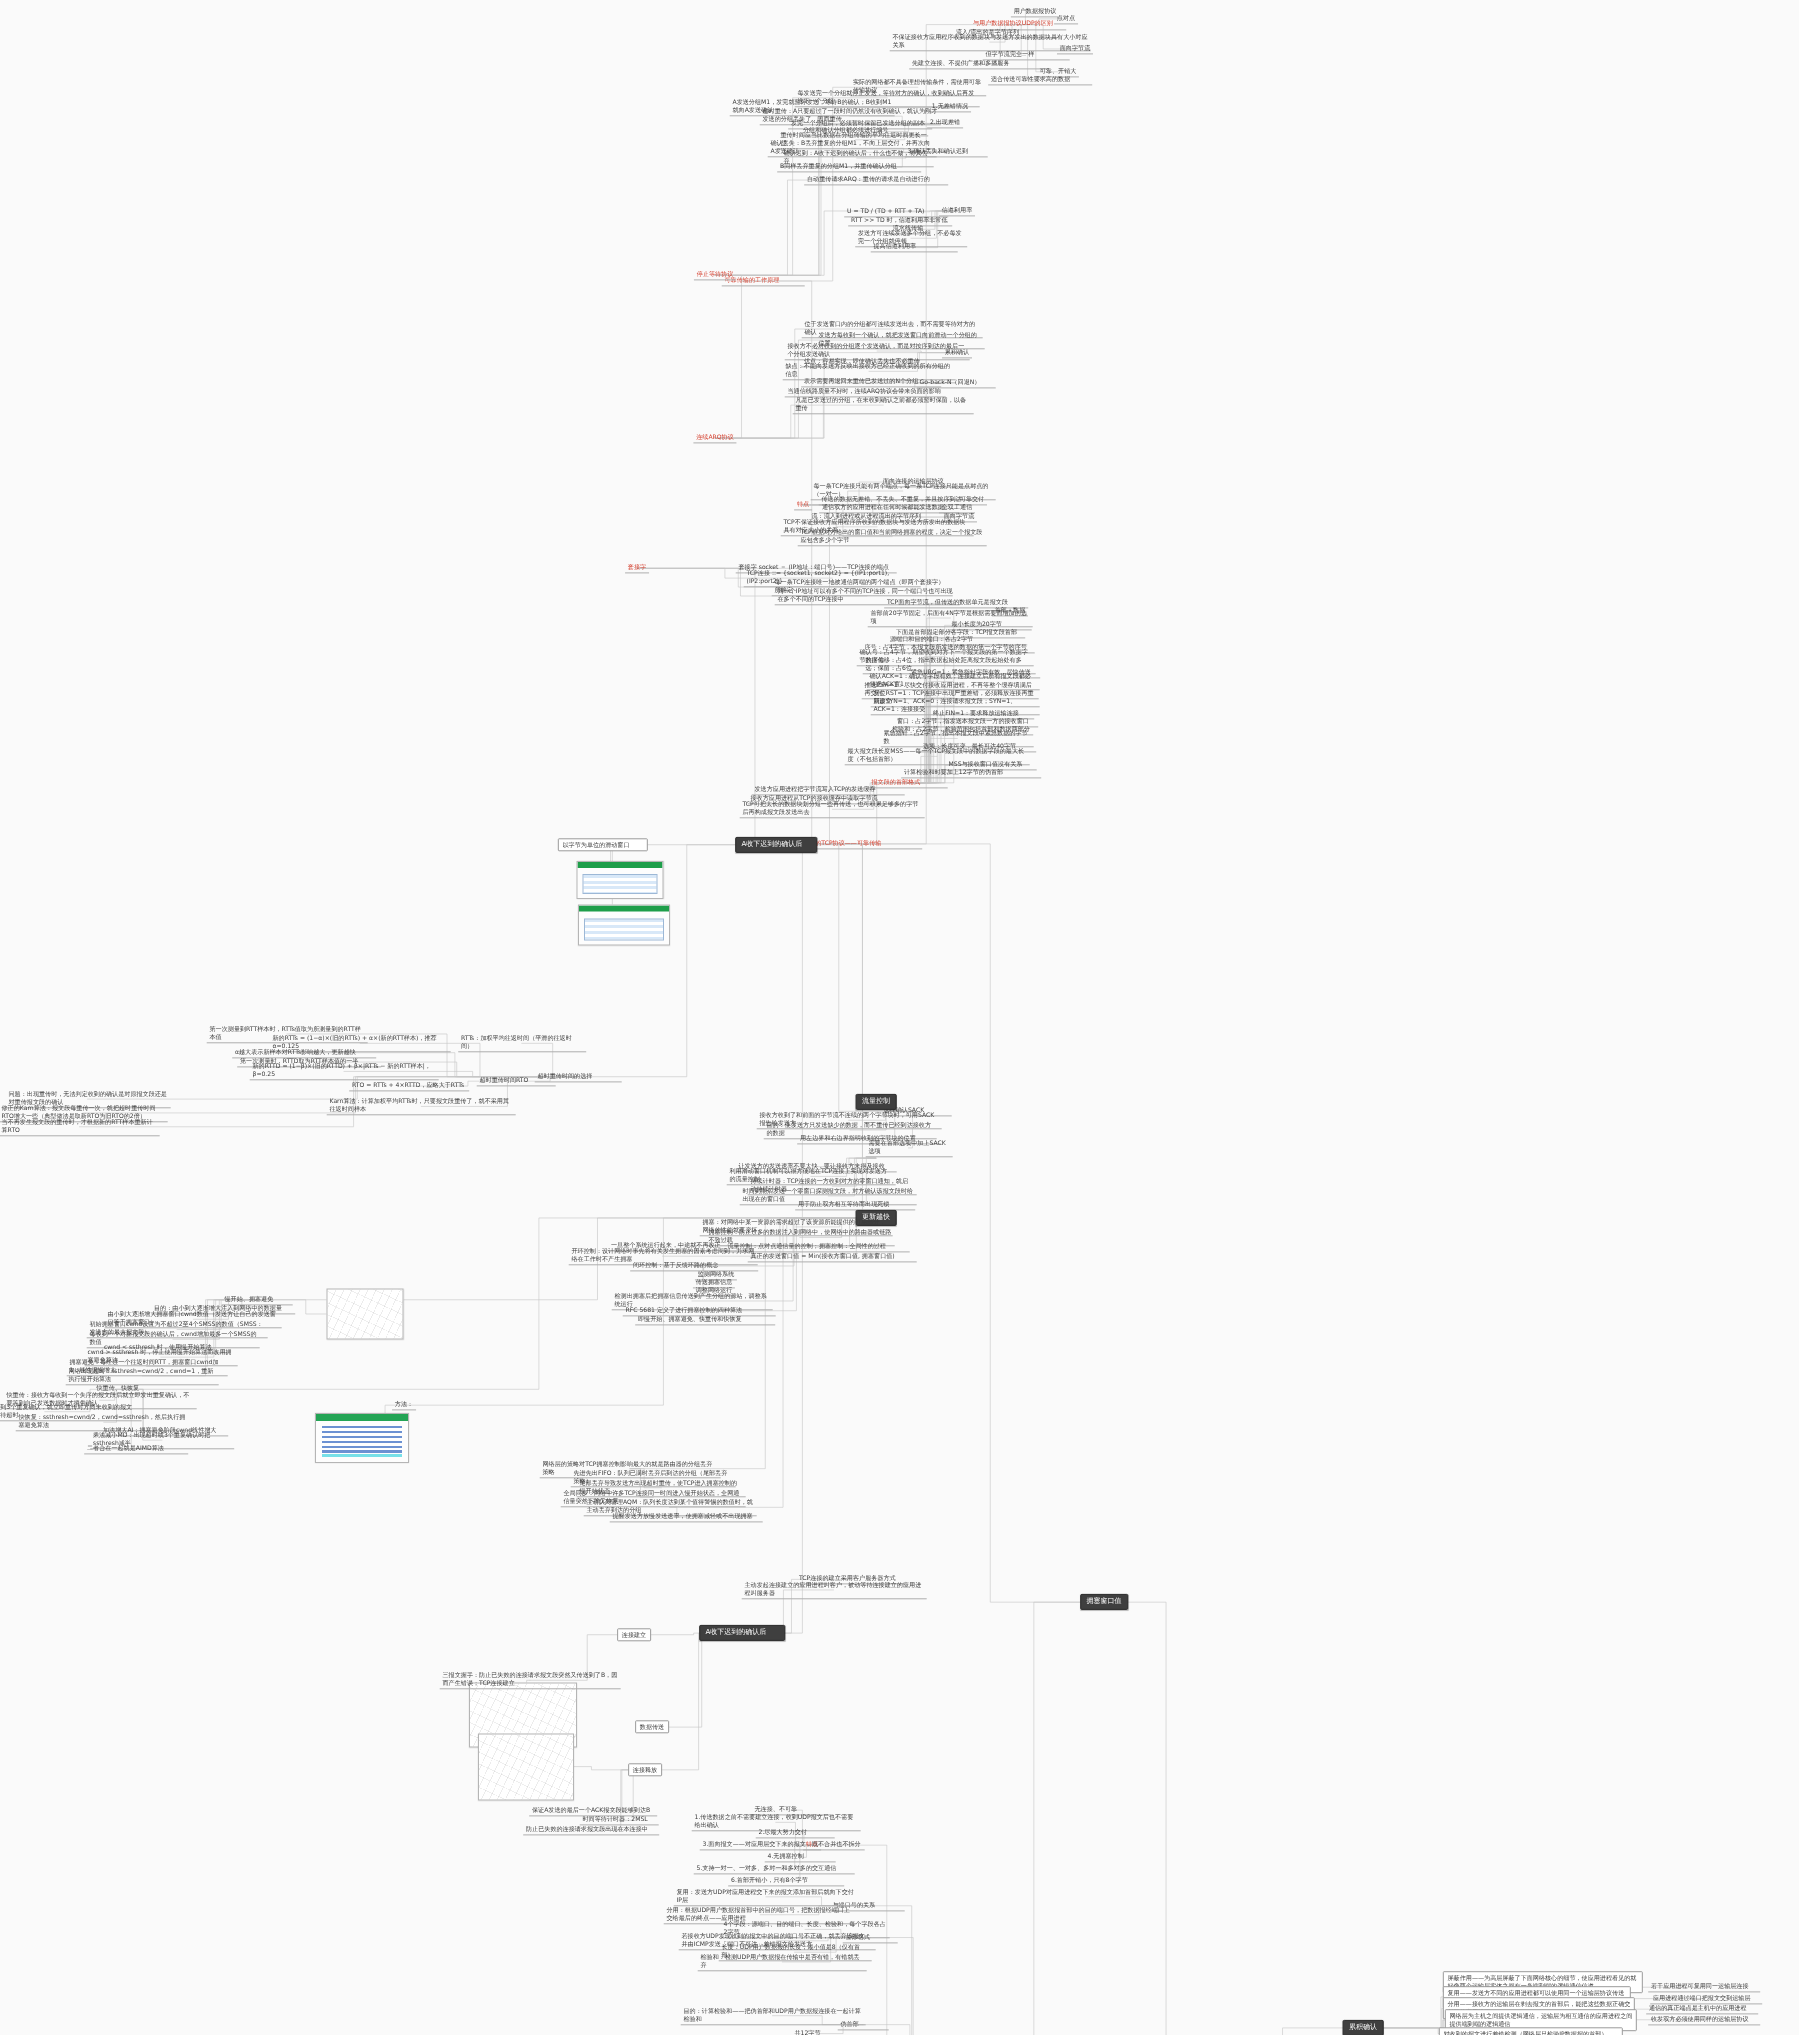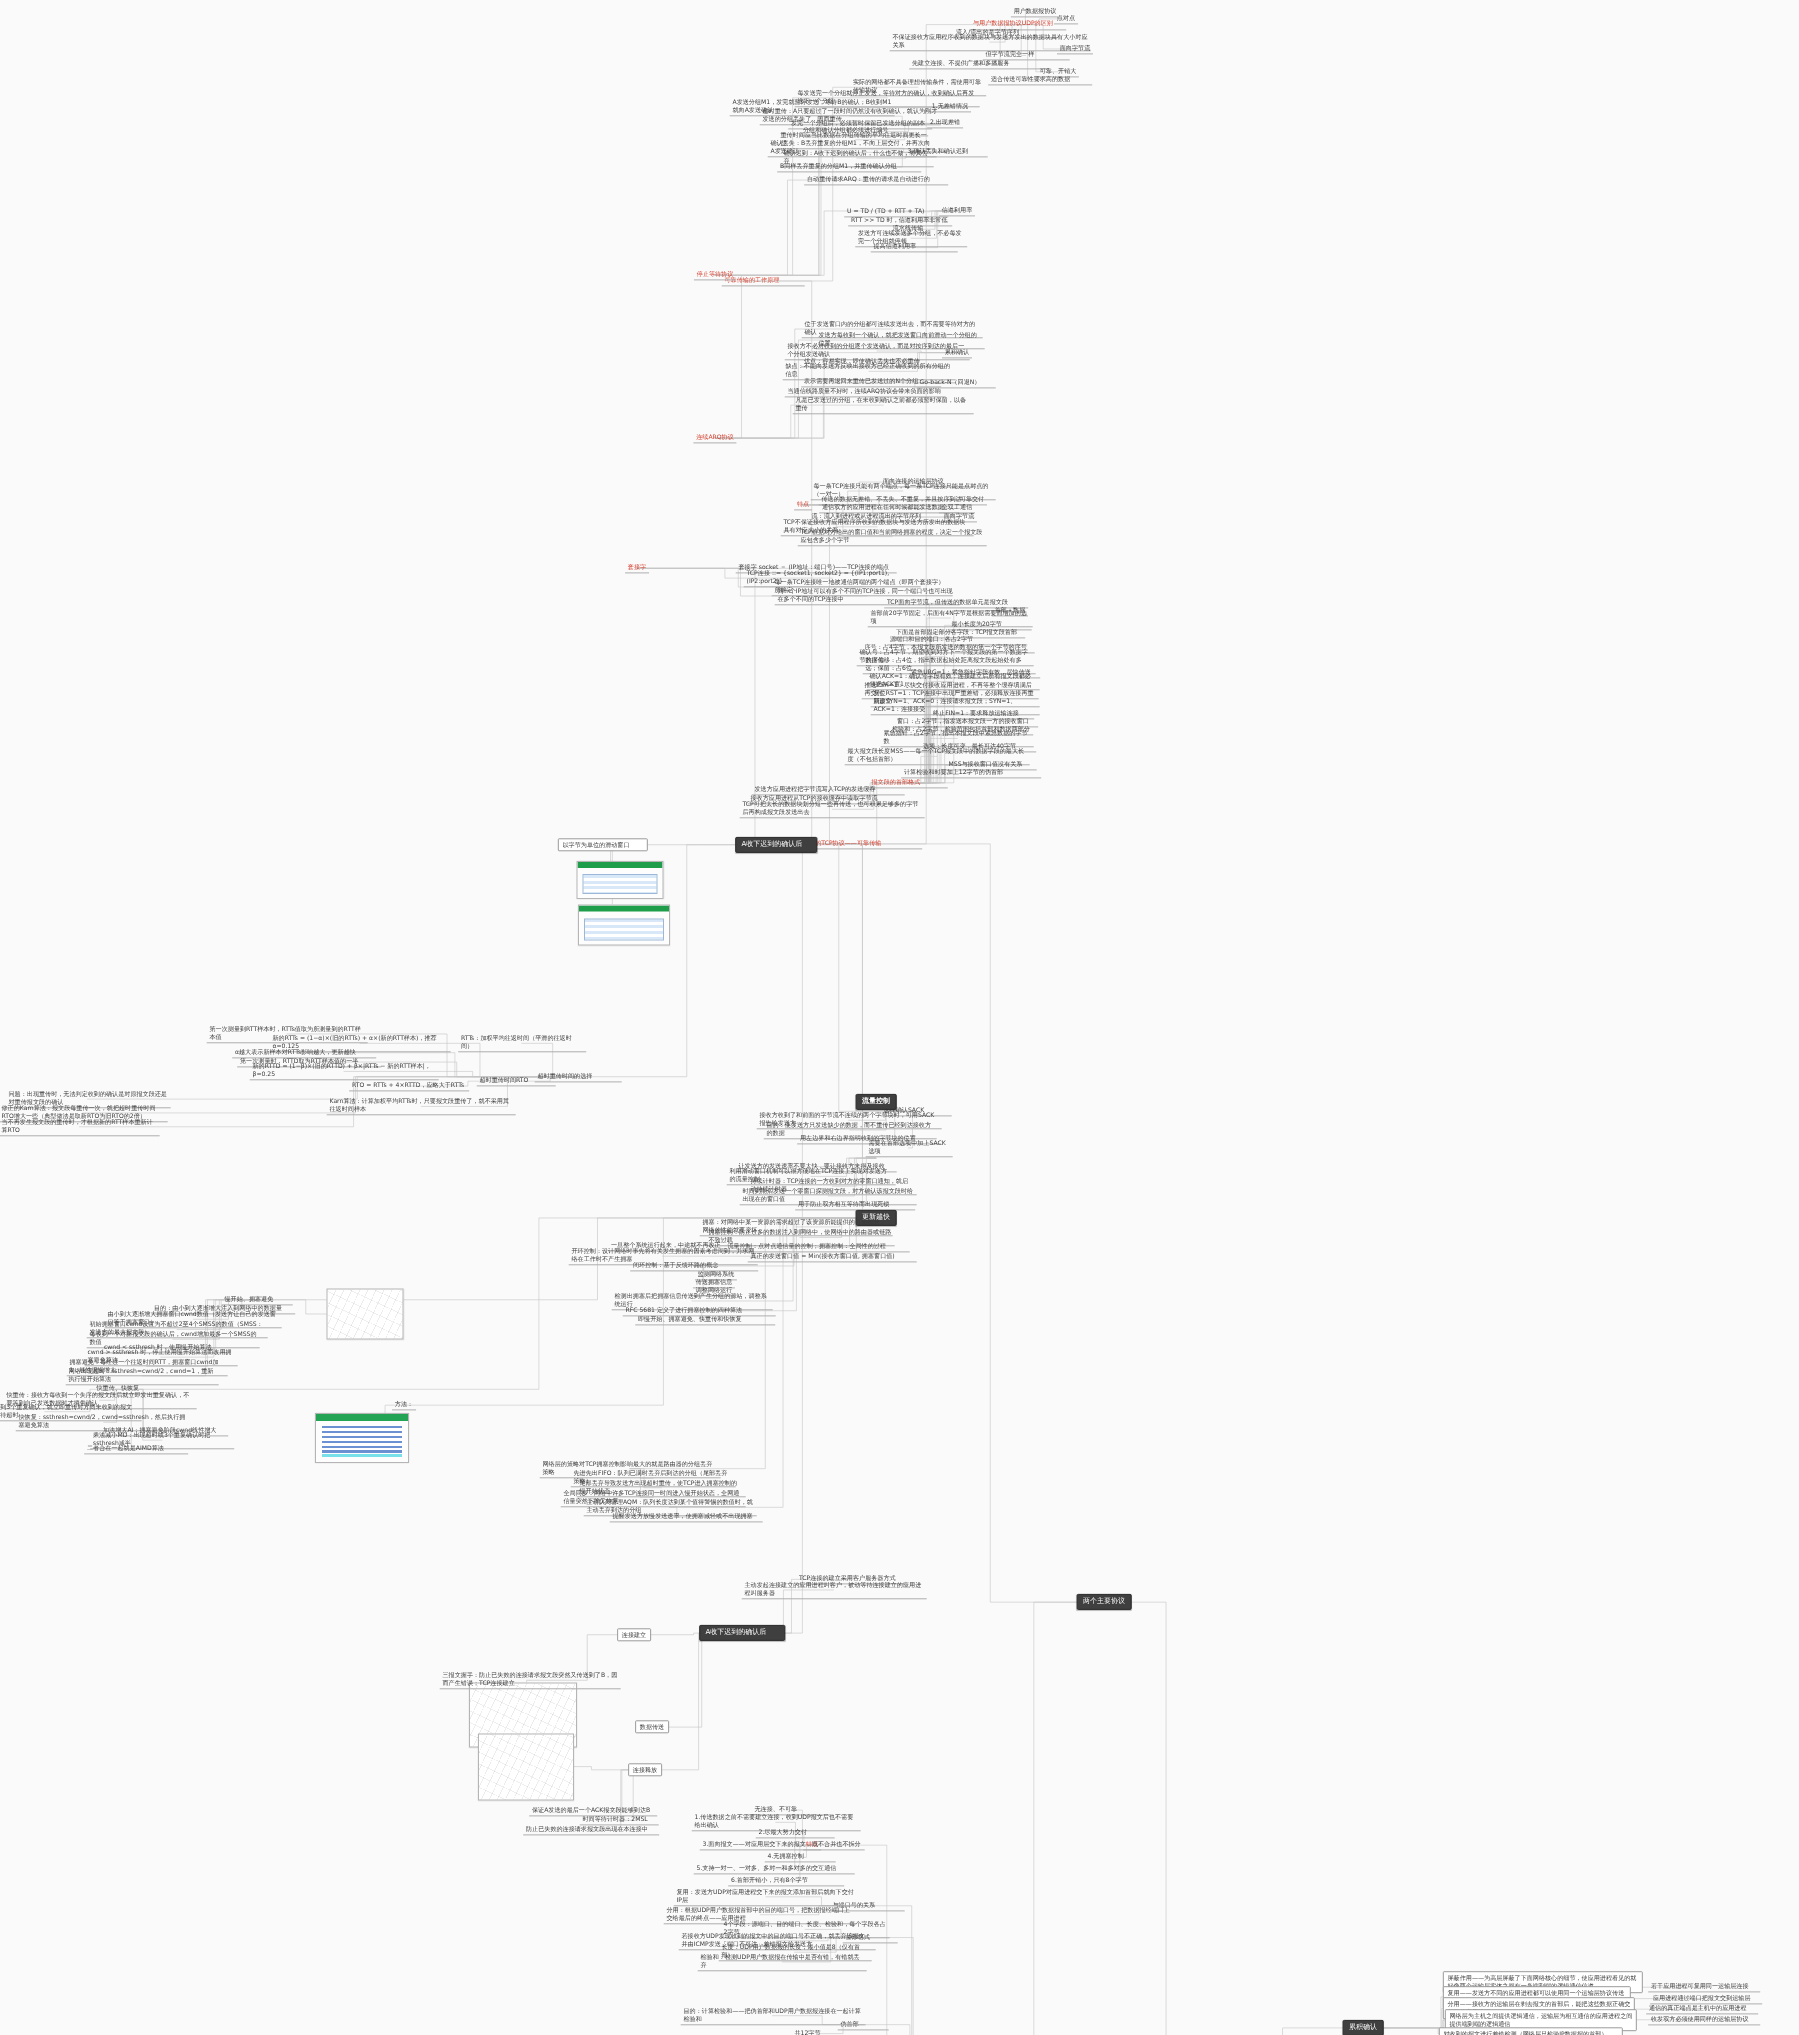--- a/index.html
+++ b/index.html
@@ -271,21 +271,21 @@
 <div class="node dark" style="left: 1363px; top: 2028px;">累积确认</div>
     <div class="node boxed" style="left: 1543px; top: 1982px; width: 191px; white-space: normal;">屏蔽作用——为高层屏蔽了下面网络核心的细节，使应用进程看见的就好像两个运输层实体之间有一条端到端的逻辑通信信道</div>
     <div class="node boxed" style="left: 1537px; top: 1997px; width: 179px; white-space: normal;">复用——发送方不同的应用进程都可以使用同一个运输层协议传送数据</div>
     <div class="node boxed" style="left: 1539px; top: 2008px; width: 183px; white-space: normal;">分用——接收方的运输层在剥去报文的首部后，能把这些数据正确交付目的应用进程</div>
     <div class="node boxed" style="left: 1541px; top: 2020px; width: 183px; white-space: normal;">网络层为主机之间提供逻辑通信，运输层为相互通信的应用进程之间提供端到端的逻辑通信</div>
     <div class="node boxed" style="left: 1531px; top: 2034px; width: 175px; white-space: normal;">对收到的报文进行差错检测（网络层只检验IP数据报的首部）</div>
     <div class="node plain" style="left: 1704px; top: 1987px; width: 106px; white-space: normal;">若干应用进程可复用同一运输层连接</div>
     <div class="node plain" style="left: 1706px; top: 1999px; width: 106px; white-space: normal;">应用进程通过端口把报文交到运输层</div>
     <div class="node plain" style="left: 1702px; top: 2009px; width: 106px; white-space: normal;">通信的真正端点是主机中的应用进程</div>
     <div class="node plain" style="left: 1704px; top: 2020px; width: 106px; white-space: normal;">收发双方必须使用同样的运输层协议</div>
-    <div class="node dark" style="left: 1104px; top: 1602px;">两个主要协议</div>
+    <div class="node dark" style="left: 1104px; top: 1602px;">拥塞窗口值</div>
     <div class="node red" style="left: 852px; top: 844px; width: 134px; white-space: normal;">2.面向连接的TCP协议——可靠传输</div>
     <div class="node red" style="left: 1018px; top: 24.4px; width: 90px; white-space: normal;">与用户数据报协议UDP的区别</div>
     <div class="node plain" style="left: 1035px; top: 12.2px;">用户数据报协议</div>
     <div class="node plain" style="left: 1066px; top: 19px;">点对点</div>
     <div class="node plain" style="left: 1005px; top: 33px; width: 98px; white-space: normal;">流入/流出的是字节序列</div>
     <div class="node plain" style="left: 990px; top: 42px; width: 195px; white-space: normal;">不保证接收方应用程序收到的数据块与发送方发出的数据块具有大小对应关系</div>
     <div class="node plain" style="left: 1075px; top: 49px;">面向字节流</div>
     <div class="node plain" style="left: 1026px; top: 55px; width: 81px; white-space: normal;">但字节流完全一样</div>
     <div class="node plain" style="left: 979px; top: 64px; width: 134px; white-space: normal;">先建立连接、不提供广播和多播服务</div>
     <div class="node plain" style="left: 1058px; top: 72px;">可靠、开销大</div>
@@ -378,21 +378,21 @@
     <div class="node plain" style="left: 409px; top: 1086px; width: 114px; white-space: normal;">RTO = RTTs + 4×RTTD，应略大于RTTs</div>
     <div class="node plain" style="left: 421px; top: 1106px; width: 183px; white-space: normal;">Karn算法：计算加权平均RTTs时，只要报文段重传了，就不采用其往返时间样本</div>
     <div class="node plain" style="left: 88px; top: 1099px; width: 159px; white-space: normal;">问题：出现重传时，无法判定收到的确认是对原报文段还是对重传报文段的确认</div>
     <div class="node plain" style="left: 83px; top: 1113px; width: 163px; white-space: normal;">修正的Karn算法：报文段每重传一次，就把超时重传时间RTO增大一些（典型做法是取新RTO为旧RTO的2倍）</div>
     <div class="node plain" style="left: 79px; top: 1127px; width: 155px; white-space: normal;">当不再发生报文段的重传时，才根据新的RTT样本重新计算RTO</div>
     <div class="node plain" style="left: 916px; top: 1111px; width: 65px; white-space: normal;">选择确认SACK</div>
     <div class="node plain" style="left: 849px; top: 1120px; width: 179px; white-space: normal;">接收方收到了和前面的字节流不连续的两个字节块时，可用SACK报告给发送方</div>
     <div class="node plain" style="left: 850px; top: 1130px; width: 167px; white-space: normal;">目的：使发送方只发送缺少的数据，而不重传已经到达接收方的数据</div>
     <div class="node plain" style="left: 869px; top: 1139px; width: 138px; white-space: normal;">用左边界和右边界指明收到的字节块的位置</div>
     <div class="node plain" style="left: 909px; top: 1148px; width: 81px; white-space: normal;">需要在首部选项中加上SACK选项</div>
-    <div class="node dark" style="left: 876px; top: 1102px; font-weight: bold;">流量控制</div>
+    <div class="node dark" style="left: 876px; top: 1102px;">流量控制</div>
     <div class="node plain" style="left: 816px; top: 1167px; width: 155px; white-space: normal;">让发送方的发送速率不要太快，要让接收方来得及接收</div>
     <div class="node plain" style="left: 811px; top: 1176px; width: 163px; white-space: normal;">利用滑动窗口机制可以很方便地在TCP连接上实现对发送方的流量控制</div>
     <div class="node plain" style="left: 832px; top: 1186px; width: 163px; white-space: normal;">持续计时器：TCP连接的一方收到对方的零窗口通知，就启动持续计时器</div>
     <div class="node plain" style="left: 828px; top: 1196px; width: 171px; white-space: normal;">时间到期后发送一个零窗口探测报文段，对方确认该报文段时给出现在的窗口值</div>
     <div class="node plain" style="left: 855px; top: 1205px; width: 114px; white-space: normal;">用于防止双方相互等待而出现死锁</div>
     <div class="node dark" style="left: 876px; top: 1218px;">更新越快</div>
     <div class="node plain" style="left: 796px; top: 1227px; width: 187px; white-space: normal;">拥塞：对网络中某一资源的需求超过了该资源所能提供的可用部分，网络的性能就要变坏</div>
     <div class="node plain" style="left: 800px; top: 1237px; width: 183px; white-space: normal;">拥塞控制：防止过多的数据注入到网络中，使网络中的路由器或链路不致过载</div>
     <div class="node plain" style="left: 817px; top: 1247px; width: 179px; white-space: normal;">流量控制：点对点通信量的控制；拥塞控制：全局性的过程</div>
     <div class="node plain" style="left: 832px; top: 1257px; width: 163px; white-space: normal;">真正的发送窗口值 = Min(接收方窗口值, 拥塞窗口值)</div>

